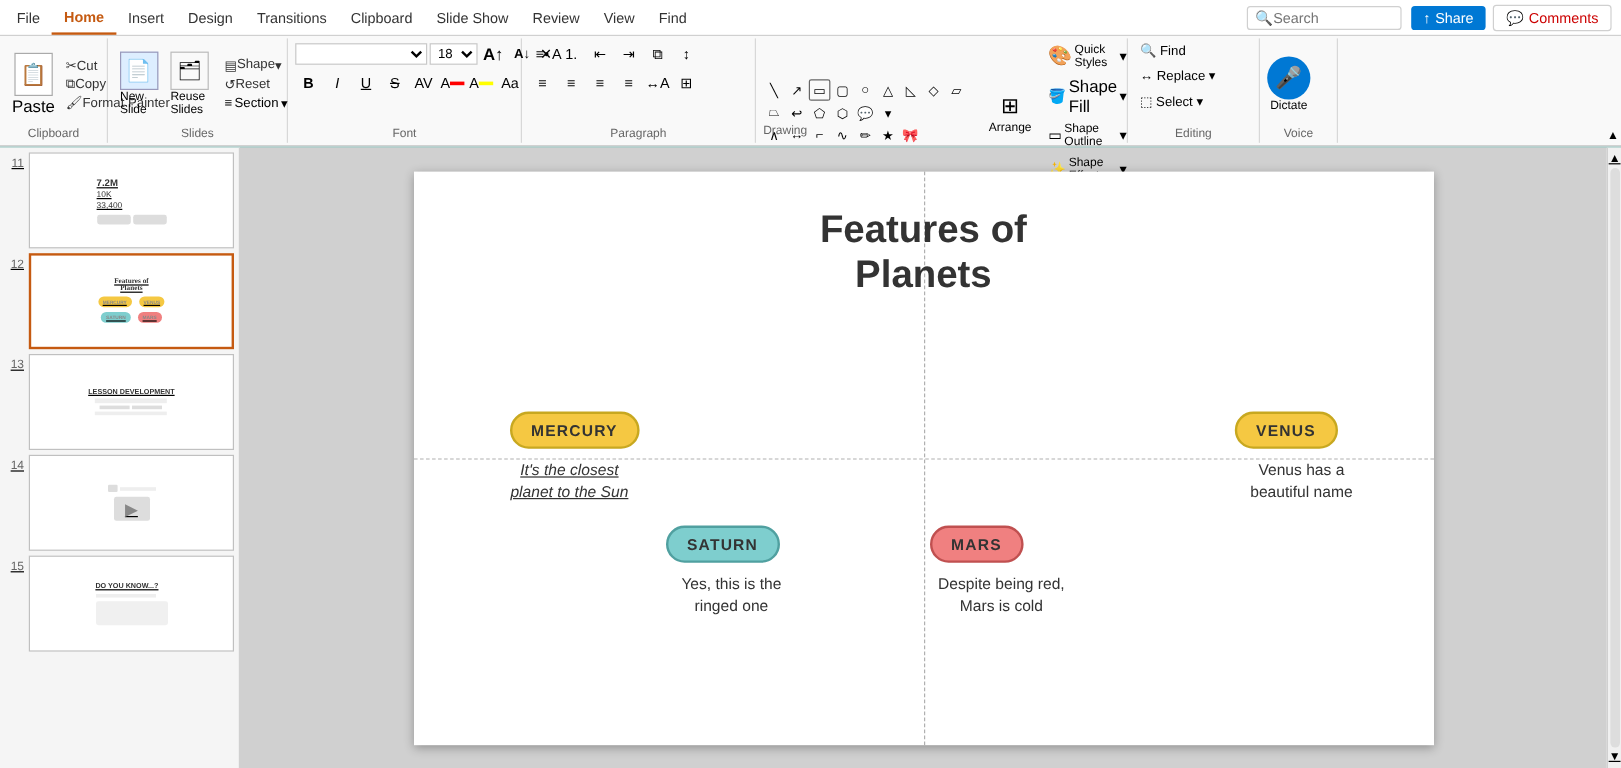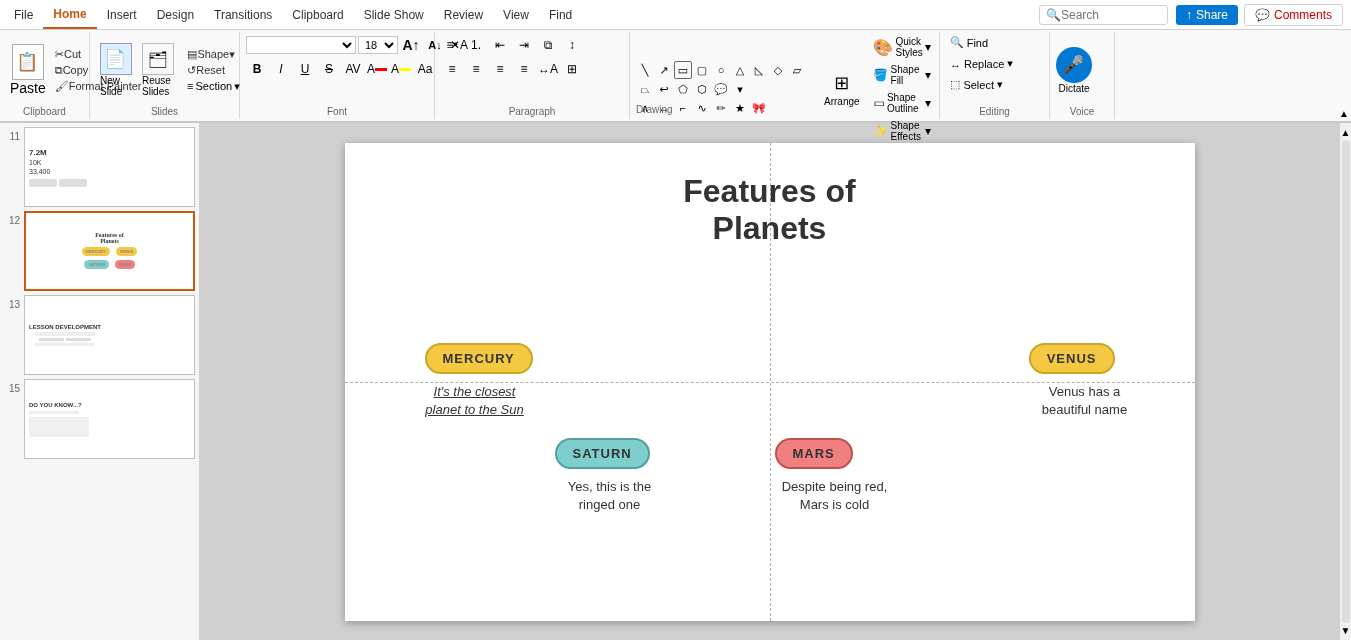--- a/index.html
+++ b/index.html
@@ -258,20 +258,21 @@
       font-size: 11px;
     }
 
     
     .voice-group { width: 65px; }
 
     
     .main-area {
       display: flex;
       height: calc(640px - 123px);
+      text-decoration: underline;
     }
 
     
     .slide-panel {
       width: 200px;
       background: #f5f5f5;
       border-right: 1px solid #d0d0d0;
       overflow-y: auto;
       padding: 4px;
     }
@@ -292,20 +293,21 @@
       text-align: right;
     }
 
     .slide-thumb-img {
       flex: 1;
       background: white;
       border: 1px solid #c0c0c0;
       height: 80px;
       display: flex;
       align-items: center;
+      justify-content: center;
       font-size: 9px;
       color: #888;
       position: relative;
       overflow: hidden;
     }
 
     .slide-thumbnail.active .slide-thumb-img {
       border: 2px solid #c55a11;
     }
 
@@ -694,21 +696,21 @@
         </div>
 
         <div style="display:flex;flex-direction:column;gap:2px;margin-left:4px;">
           <div style="display:flex;align-items:center;gap:2px;cursor:pointer;padding:2px;">
             <span style="font-size:16px;">🎨</span>
             <span style="font-size:10px;">Quick Styles</span>
             <span>▾</span>
           </div>
           <div style="display:flex;align-items:center;gap:2px;cursor:pointer;padding:2px;">
             <span>🪣</span>
-            <span style="font-size:10px;">Shape Fill</span>
+            <span style="font-size:14px;">Shape Fill</span>
             <span>▾</span>
           </div>
           <div style="display:flex;align-items:center;gap:2px;cursor:pointer;padding:2px;">
             <span>▭</span>
             <span style="font-size:10px;">Shape Outline</span>
             <span>▾</span>
           </div>
           <div style="display:flex;align-items:center;gap:2px;cursor:pointer;padding:2px;">
             <span>✨</span>
             <span style="font-size:10px;">Shape Effects</span>
@@ -798,20 +800,34 @@
           <div style="width:60px;height:4px;background:#eee;margin-bottom:2px;"></div>
           <div style="display:flex;gap:2px;">
             <div style="width:25px;height:3px;background:#ddd;"></div>
             <div style="width:25px;height:3px;background:#ddd;"></div>
           </div>
           <div style="width:60px;height:3px;background:#eee;margin-top:2px;"></div>
         </div>
       </div>
     </div>
 
+    <div class="slide-thumbnail">
+      <div class="slide-number">14</div>
+      <div class="slide-thumb-img">
+        <div class="thumb14">
+          <div style="display:flex;align-items:center;gap:2px;margin-bottom:4px;">
+            <div style="width:8px;height:6px;background:#ddd;border-radius:1px;"></div>
+            <div style="width:30px;height:3px;background:#eee;"></div>
+          </div>
+          <div style="display:flex;align-items:center;justify-content:center;width:100%;">
+            <div style="width:30px;height:20px;background:#ddd;border-radius:2px;display:flex;align-items:center;justify-content:center;font-size:14px;">▶</div>
+          </div>
+        </div>
+      </div>
+    </div>
 
     <div class="slide-thumbnail">
       <div class="slide-number">15</div>
       <div class="slide-thumb-img">
         <div class="thumb15">
           <div style="font-size:6px;font-weight:bold;color:#333;">DO YOU KNOW...?</div>
           <div style="width:50px;height:3px;background:#eee;"></div>
           <div style="width:60px;height:20px;background:#f0f0f0;border-radius:2px;"></div>
         </div>
       </div>

